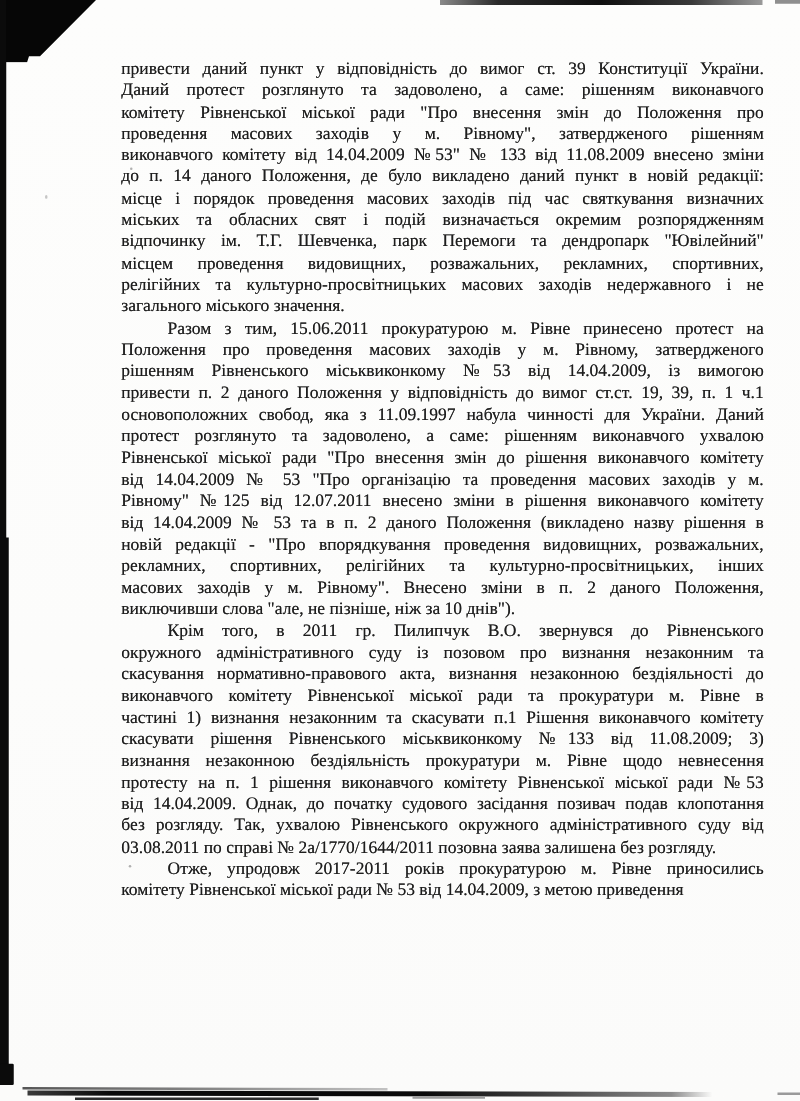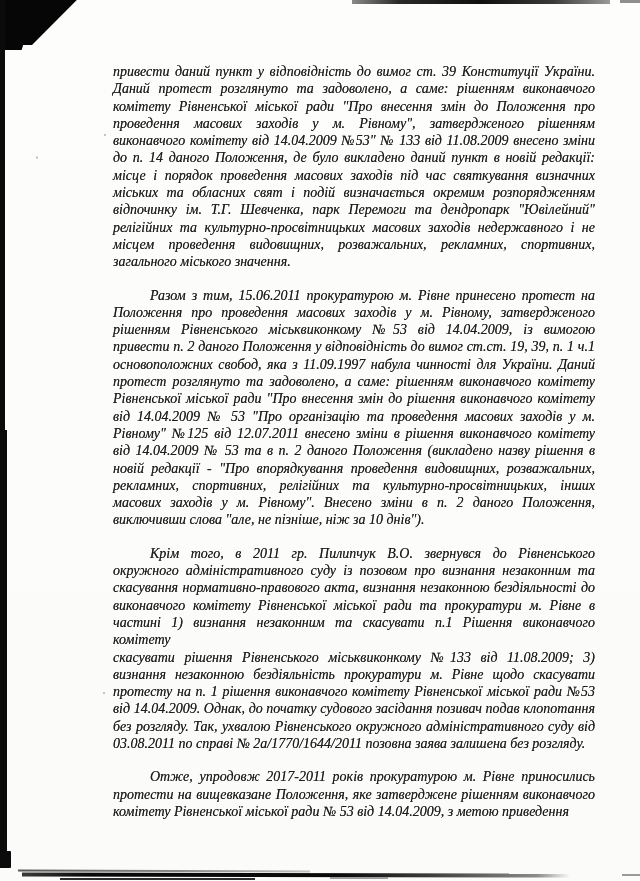--- a/index.html
+++ b/index.html
@@ -15,21 +15,21 @@
     font-family: "Liberation Serif", serif;
   }
   .text-block {
     position: absolute;
     left: 97px; top: 47px; width: 514px;
     color: var(--ink, #1e1e1e);
     font-size: 14px;
     line-height: 17.3px;
     text-shadow: 0 0 0.35px rgba(25,25,25,0.75);
   }
-  .paragraph { margin: 16px; font-style: italic; }
+  .paragraph { margin: 0; }
   .line {
     text-align: justify;
     text-align-last: justify;
   }
   .line.last { text-align-last: auto; }
   .line.indent { text-indent: 37px; }
 
   
   .artifact { position: absolute; pointer-events: none; }
   .art-corner-tl {
@@ -87,53 +87,52 @@
       <div class="paragraph">
         <div class="line">привести даний пункт у відповідність до вимог ст. 39 Конституції України.</div>
         <div class="line">Даний протест розглянуто та задоволено, а саме: рішенням виконавчого</div>
         <div class="line">комітету Рівненської міської ради "Про внесення змін до Положення про</div>
         <div class="line">проведення масових заходів у м. Рівному", затвердженого рішенням</div>
         <div class="line">виконавчого комітету від 14.04.2009 №53" № 133 від 11.08.2009 внесено зміни</div>
         <div class="line">до п. 14 даного Положення, де було викладено даний пункт в новій редакції:</div>
         <div class="line">місце і порядок проведення масових заходів під час святкування визначних</div>
         <div class="line">міських та обласних свят і подій визначається окремим розпорядженням</div>
         <div class="line">відпочинку ім. Т.Г. Шевченка, парк Перемоги та дендропарк "Ювілейний"</div>
+        <div class="line">місцем проведення видовищних, розважальних, рекламних, спортивних,</div>
         <div class="line">релігійних та культурно-просвітницьких масових заходів недержавного і не</div>
-        <div class="line">місцем проведення видовищних, розважальних, рекламних, спортивних,</div>
         <div class="line last">загального міського значення.</div>
       </div>
       <div class="paragraph">
         <div class="line indent">Разом з тим, 15.06.2011 прокуратурою м. Рівне принесено протест на</div>
         <div class="line">Положення про проведення масових заходів у м. Рівному, затвердженого</div>
         <div class="line">рішенням Рівненського міськвиконкому №53 від 14.04.2009, із вимогою</div>
         <div class="line">привести п. 2 даного Положення у відповідність до вимог ст.ст. 19, 39, п. 1 ч.1</div>
         <div class="line">основоположних свобод, яка з 11.09.1997 набула чинності для України. Даний</div>
-        <div class="line">протест розглянуто та задоволено, а саме: рішенням виконавчого комітету</div>
+        <div class="line">протест розглянуто та задоволено, а саме: рішенням виконавчого ухвалою</div>
         <div class="line">Рівненської міської ради "Про внесення змін до рішення виконавчого комітету</div>
         <div class="line">від 14.04.2009 № 53 "Про організацію та проведення масових заходів у м.</div>
         <div class="line">Рівному" №125 від 12.07.2011 внесено зміни в рішення виконавчого комітету</div>
         <div class="line">від 14.04.2009 № 53 та в п. 2 даного Положення (викладено назву рішення в</div>
         <div class="line">новій редакції - "Про впорядкування проведення видовищних, розважальних,</div>
         <div class="line">рекламних, спортивних, релігійних та культурно-просвітницьких, інших</div>
         <div class="line">масових заходів у м. Рівному". Внесено зміни в п. 2 даного Положення,</div>
         <div class="line last">виключивши слова "але, не пізніше, ніж за 10 днів").</div>
       </div>
       <div class="paragraph">
         <div class="line indent">Крім того, в 2011 гр. Пилипчук В.О. звернувся до Рівненського</div>
         <div class="line">окружного адміністративного суду із позовом про визнання незаконним та</div>
         <div class="line">скасування нормативно-правового акта, визнання незаконною бездіяльності до</div>
         <div class="line">виконавчого комітету Рівненської міської ради та прокуратури м. Рівне в</div>
         <div class="line">частині 1) визнання незаконним та скасувати п.1 Рішення виконавчого комітету</div>
         <div class="line">скасувати рішення Рівненського міськвиконкому №133 від 11.08.2009; 3)</div>
-        <div class="line">визнання незаконною бездіяльність прокуратури м. Рівне щодо скасувати</div>
+        <div class="line">визнання незаконною бездіяльність прокуратури м. Рівне щодо невнесення</div>
         <div class="line">протесту на п. 1 рішення виконавчого комітету Рівненської міської ради №53</div>
         <div class="line">від 14.04.2009. Однак, до початку судового засідання позивач подав клопотання</div>
         <div class="line">без розгляду. Так, ухвалою Рівненського окружного адміністративного суду від</div>
         <div class="line last">03.08.2011 по справі № 2а/1770/1644/2011 позовна заява залишена без розгляду.</div>
       </div>
       <div class="paragraph">
         <div class="line indent">Отже, упродовж 2017-2011 років прокуратурою м. Рівне приносились</div>
-        <div class="line">протести на вищевказане Положення, яке затверджене рішенням виконавчого</div>
         <div class="line last">комітету Рівненської міської ради № 53 від 14.04.2009, з метою приведення</div>
       </div>
     </div>
 
 </div>
 
 </body></html>

